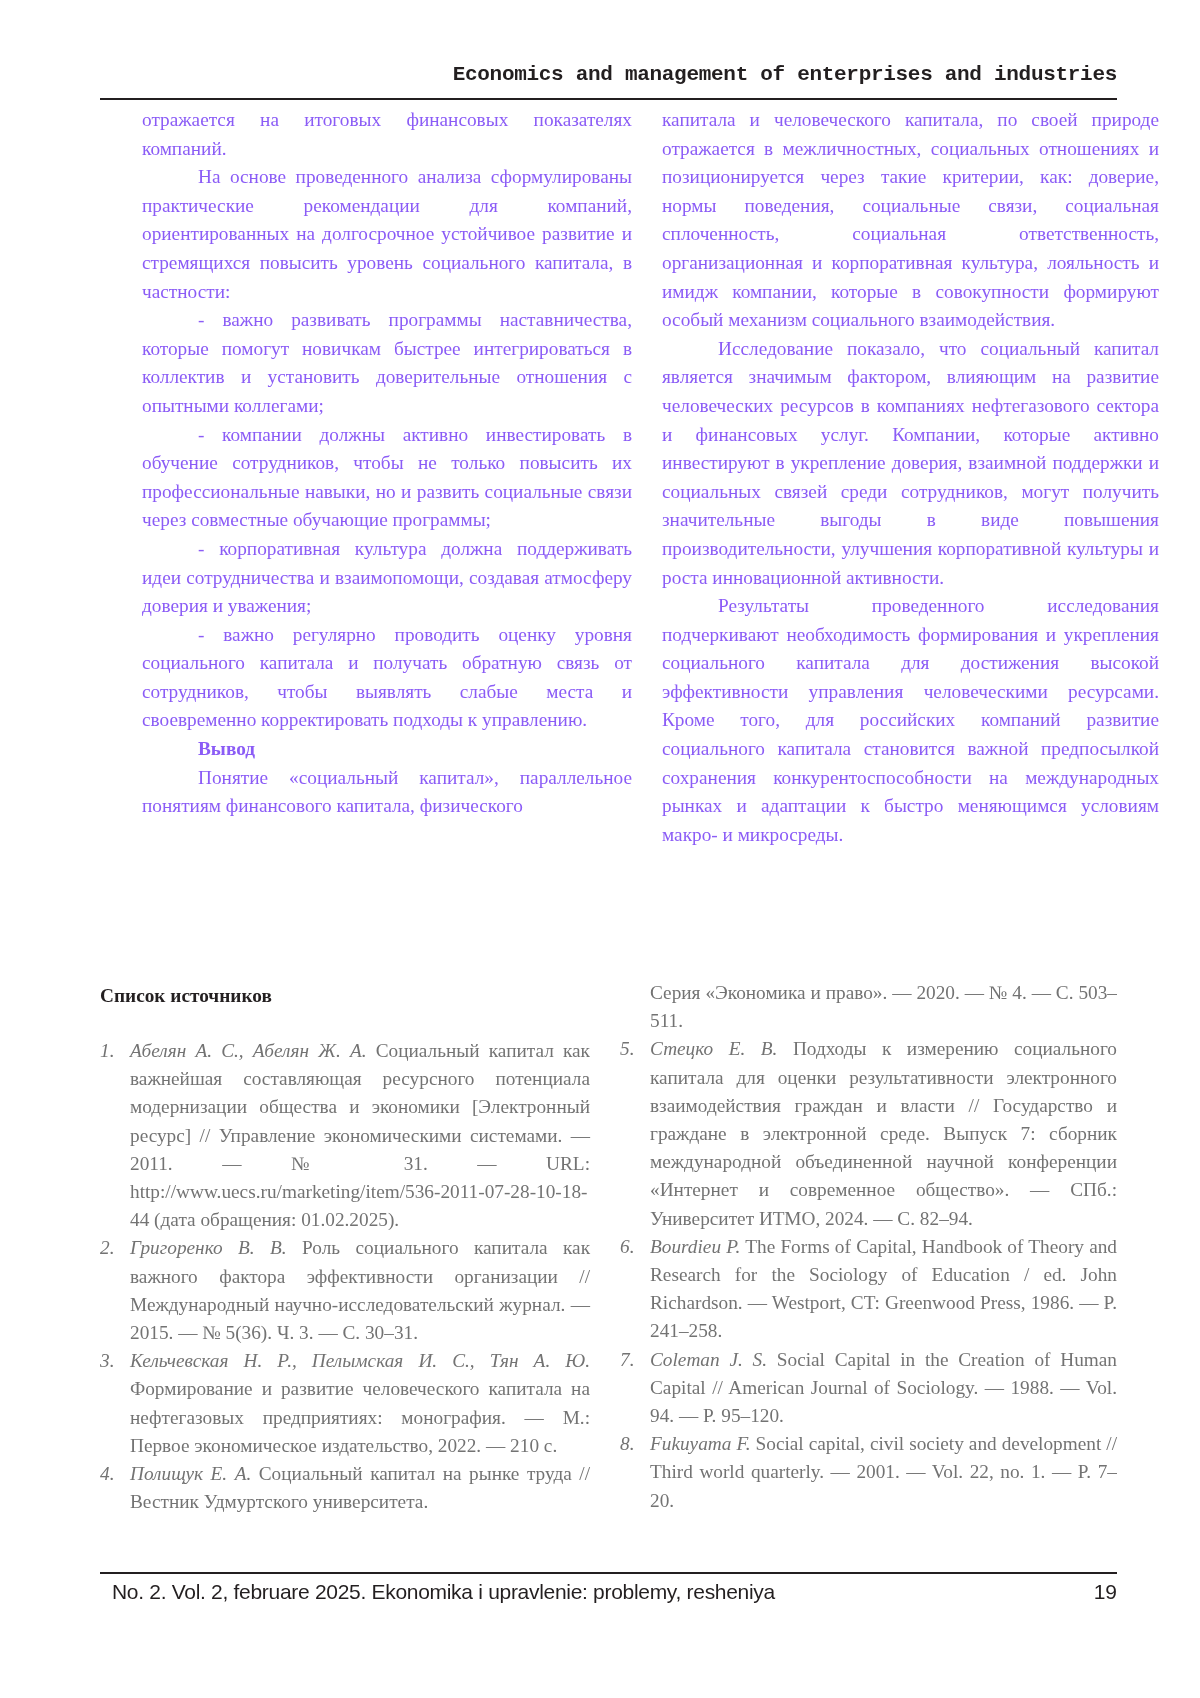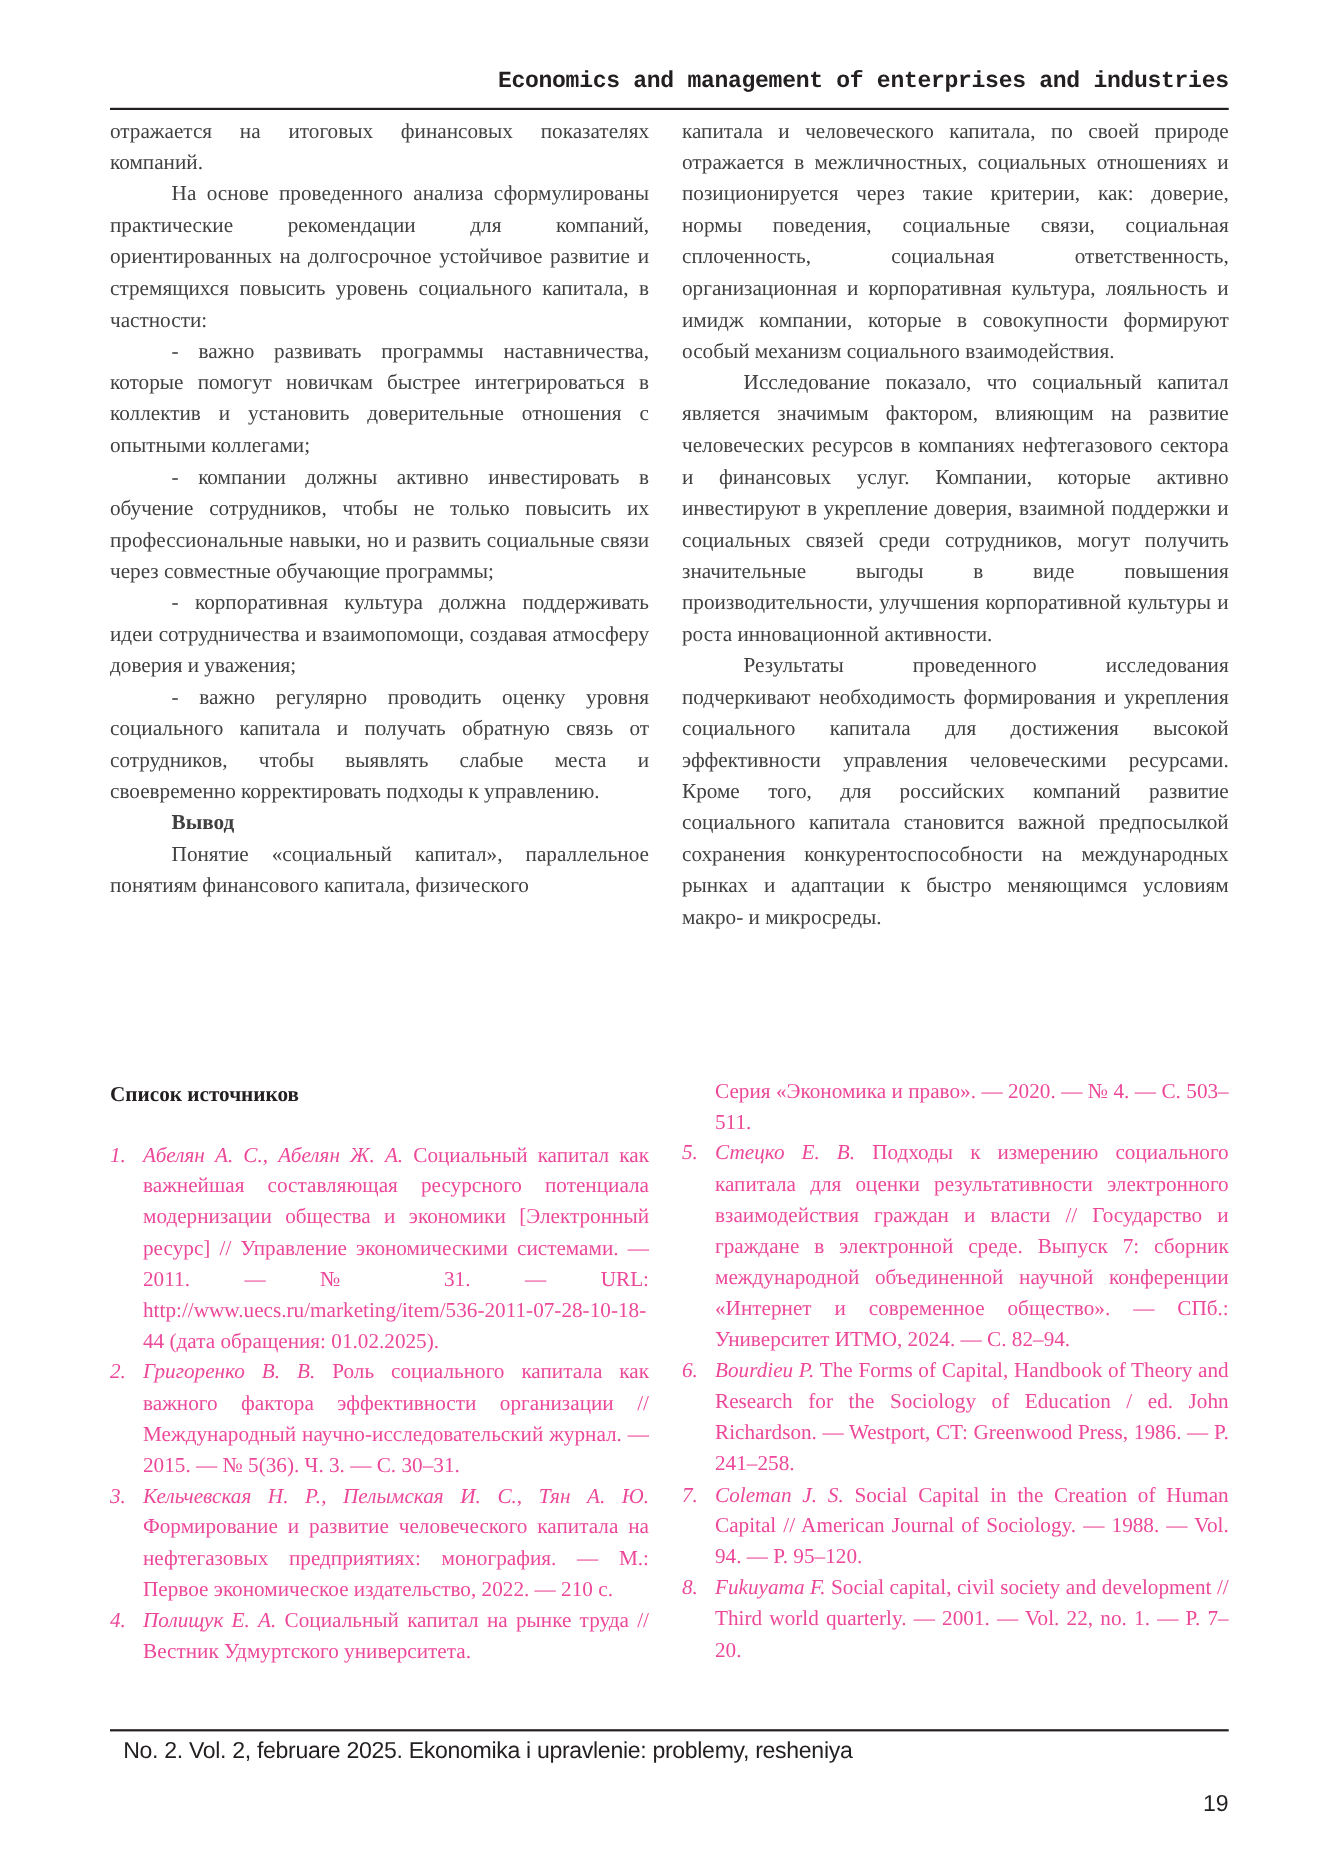--- a/index.html
+++ b/index.html
@@ -14,52 +14,53 @@
     color: #231f20;
   }
   .rule-top { position: absolute; left: 100px; top: 98px; width: 1017px; height: 2px; background: #231f20; }
   .rule-bottom { position: absolute; left: 100px; top: 1572px; width: 1017px; height: 2px; background: #231f20; }
 
   .col {
     position: absolute;
     font-family: "Liberation Serif", serif;
     font-size: 19.3px; line-height: 28.6px;
     text-align: justify;
-    color: #404040;
+    color: #8b5cf6;
+    margin-left: 42px;
   }
   .col-left { left: 100px; top: 106px; width: 490px; }
   .col-right { left: 620px; top: 106px; width: 497px; }
   .col p { margin: 0; }
   .indent { text-indent: 56px; }
   .bullet { text-indent: 56px; }
   .heading-bold { font-weight: bold; text-indent: 56px; }
 
   .refs-title {
     position: absolute; left: 100px; top: 985px; width: 490px; text-align: left;
     font-family: "Liberation Serif", serif; font-weight: bold; font-size: 19.3px;
   }
   .refs {
     position: absolute;
     font-family: "Liberation Serif", serif;
     font-size: 19.3px; line-height: 28.2px;
-    text-align: justify; color: #ec4899;
+    text-align: justify; color: #737373;
   }
   .refs-left { left: 100px; top: 1037px; width: 490px; }
   .refs-right { left: 620px; top: 979px; width: 497px; }
   .ref { position: relative; padding-left: 30px; margin: 0; }
   .ref .num { position: absolute; left: 0; top: 0; font-style: italic; }
   .ref .authors { font-style: italic; }
   .cont { padding-left: 30px; margin: 0; }
 
   .footer-text {
     position: absolute; left: 100px; top: 1580px;
     font-family: "Liberation Sans", sans-serif; font-size: 21px; letter-spacing: -0.3px; margin-left: 12px;
   }
   .footer-page {
-    position: absolute; right: 83px; top: 1628px;
+    position: absolute; right: 83px; top: 1580px;
     font-family: "Liberation Sans", sans-serif; font-size: 21px;
   }
 </style>
 </head>
 <body>
 
 <div class="page">
 
   <div class="running-head">Economics and management of enterprises and industries</div>
   <div class="rule-top"></div>

